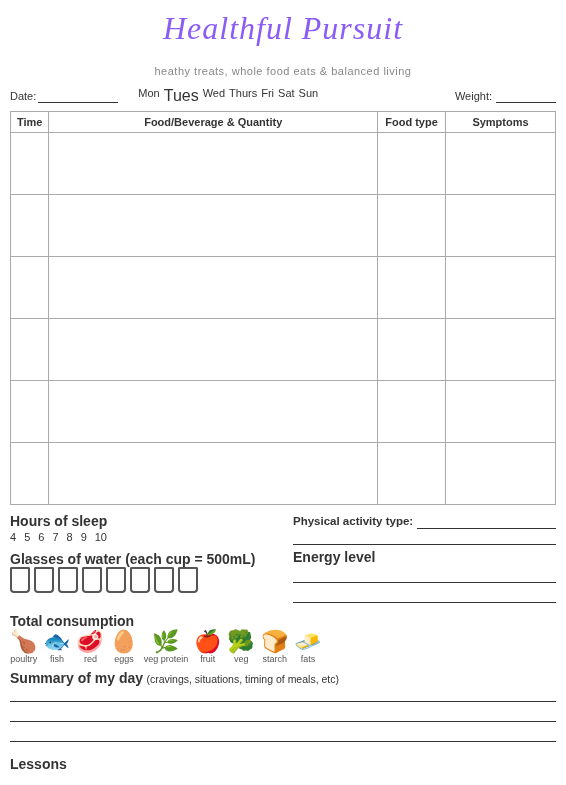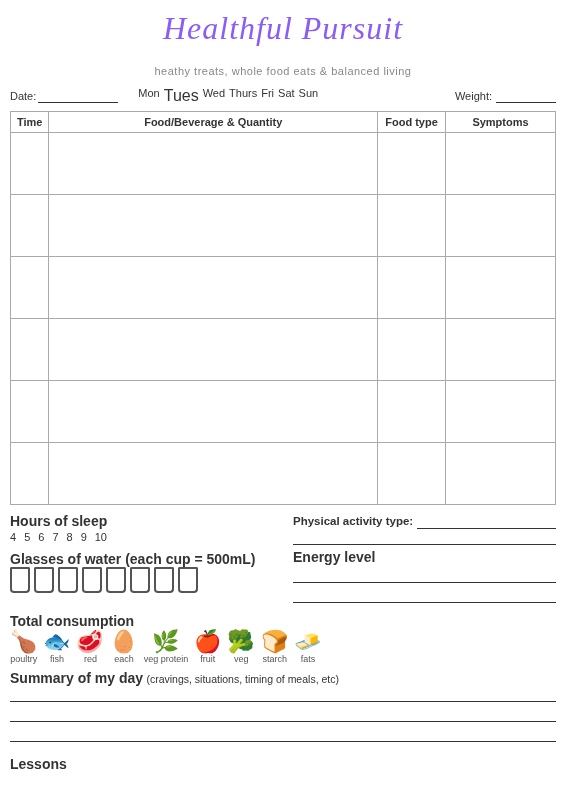--- a/index.html
+++ b/index.html
@@ -356,21 +356,21 @@
       <div class="food-icon-item">
         <span class="food-icon">🐟</span>
         <span>fish</span>
       </div>
       <div class="food-icon-item">
         <span class="food-icon">🥩</span>
         <span>red</span>
       </div>
       <div class="food-icon-item">
         <span class="food-icon">🥚</span>
-        <span>each</span>
+        <span>eggs</span>
       </div>
       <div class="food-icon-item">
         <span class="food-icon">🌿</span>
         <span>veg protein</span>
       </div>
       <div class="food-icon-item">
         <span class="food-icon">🍎</span>
         <span>fruit</span>
       </div>
       <div class="food-icon-item">

